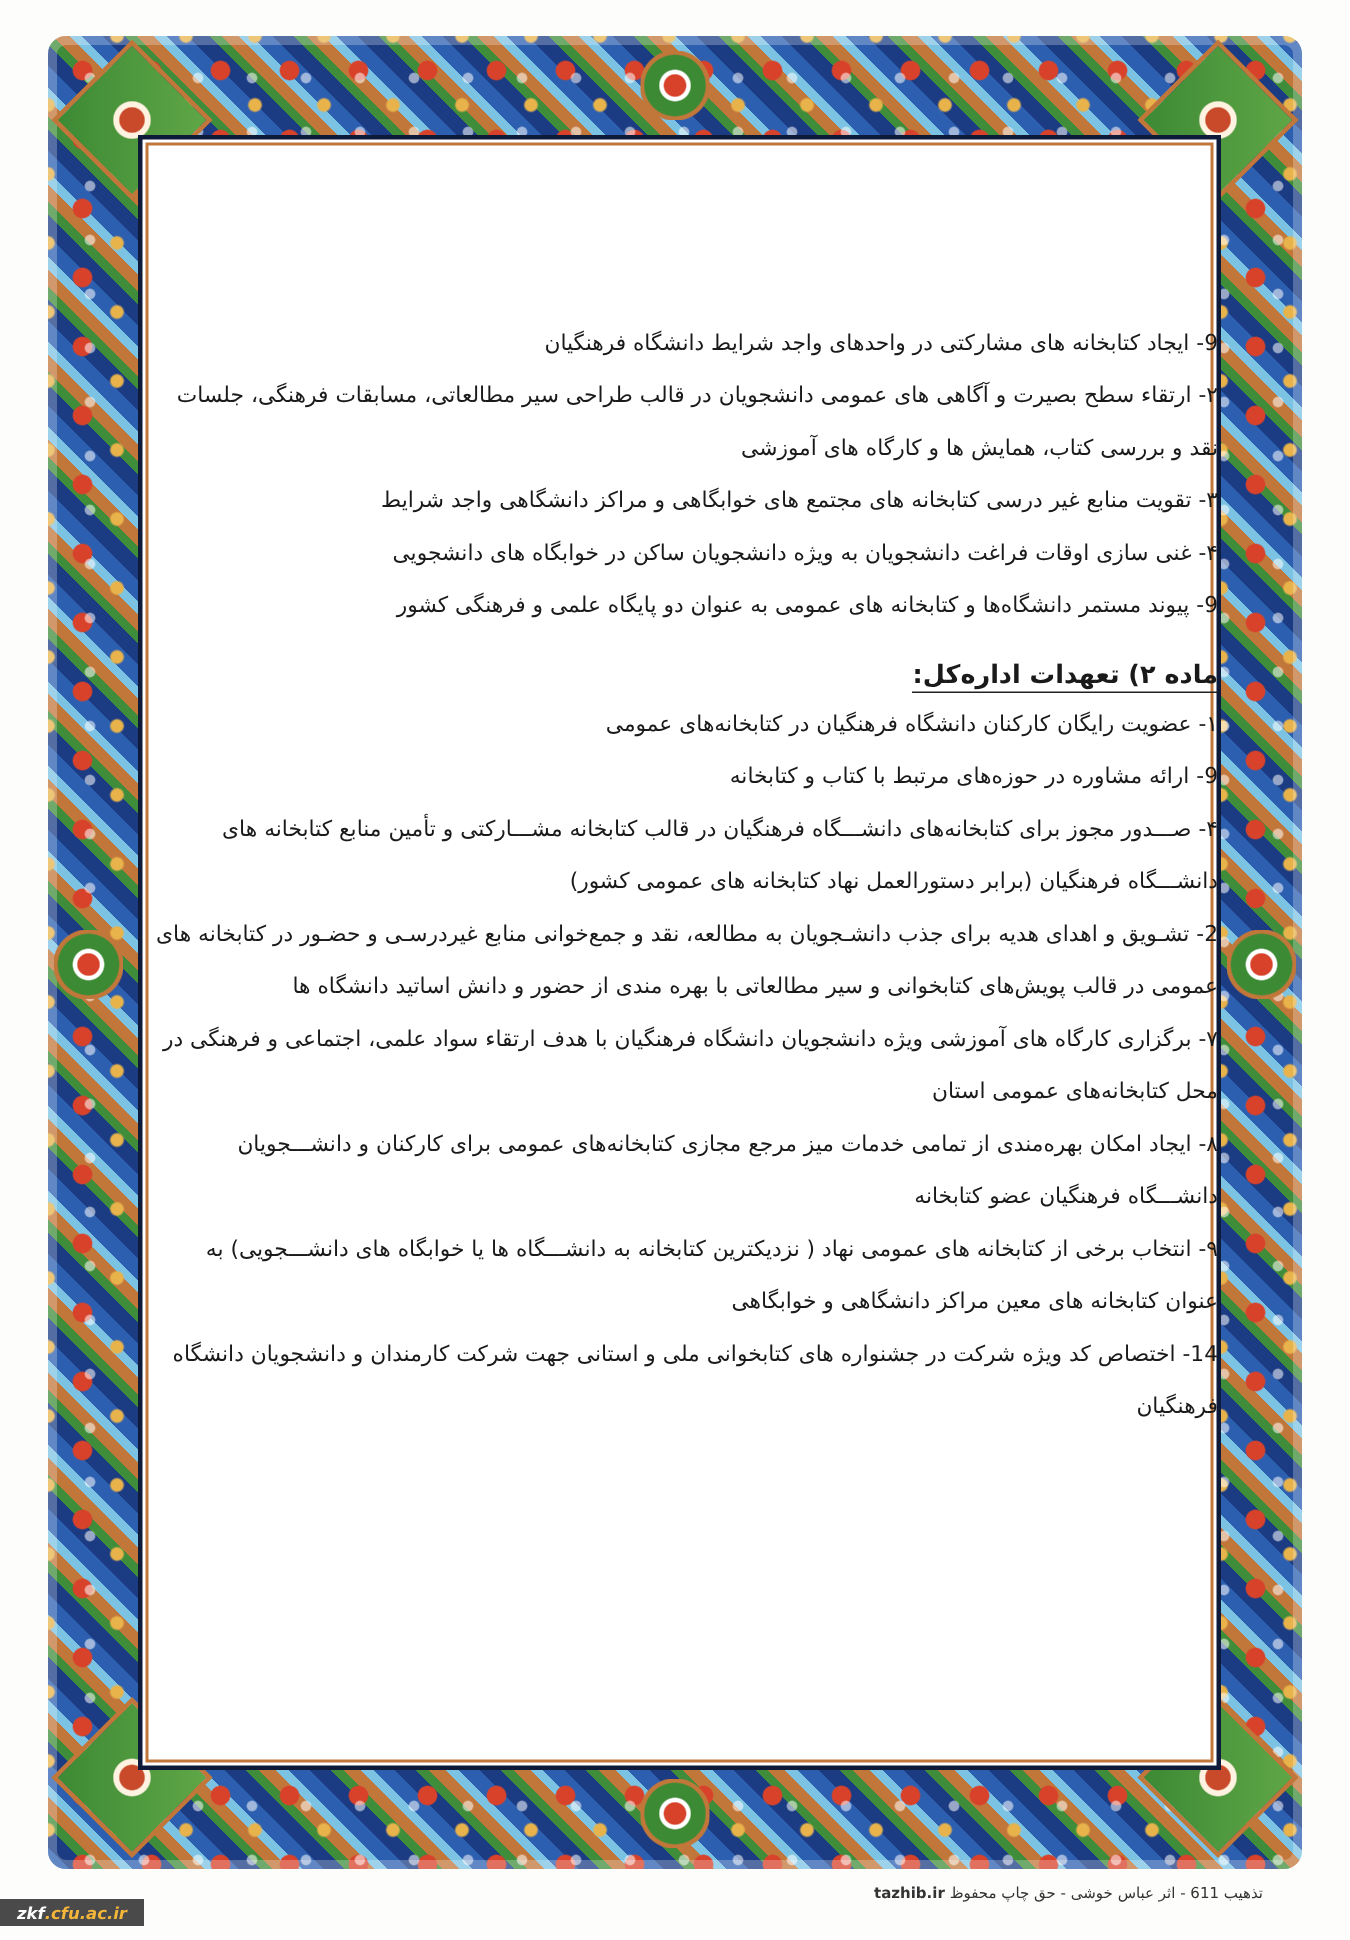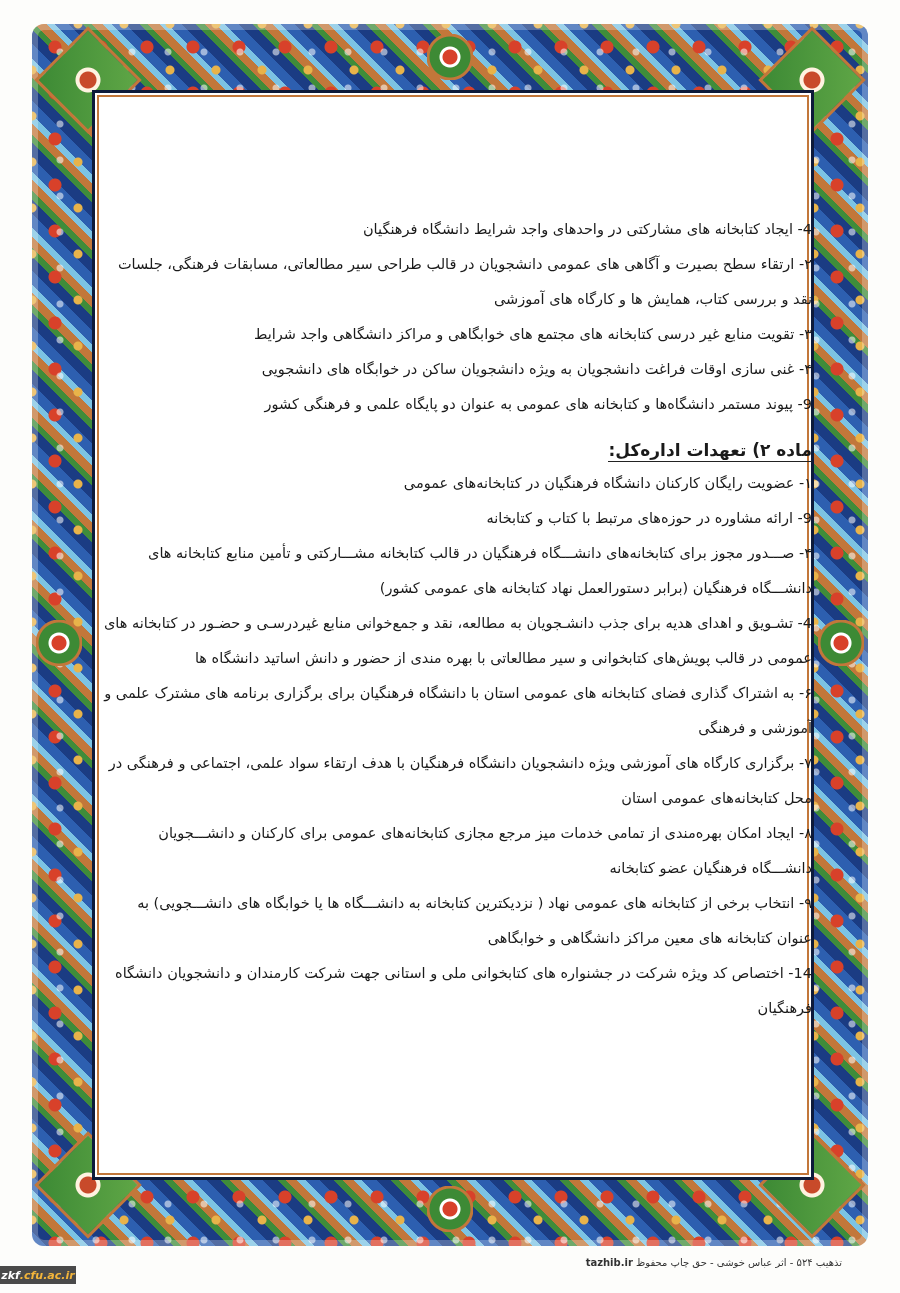--- a/index.html
+++ b/index.html
@@ -68,21 +68,21 @@
     margin:0; padding:0;
   }
   .sec1 { margin-bottom:18px; }
   .sec2 { margin-top:0; }
   .footer-credit {
     position:absolute; right:58px; top:1257px;
     font-size:10px; color:#333; direction:rtl;
   }
   .footer-credit .site { font-weight:bold; margin-left:6px; direction:ltr; unicode-bidi:embed; }
   .watermark {
-    position:absolute; left:0; top:1266px; width:76px; height:18px;
+    position:absolute; left:0; top:1266px; width:96px; height:18px;
     background:#4a4a4a; color:#f3b53a;
     font-size:11px; font-weight:bold; font-style:italic;
     display:flex; align-items:center; justify-content:center;
   }
   .watermark .pre { color:#ffffff; }
 </style>
 </head>
 <body>
 
 <div class="frame"></div>
@@ -92,41 +92,40 @@
 <div class="corner c-br"></div>
 <div class="medallion" style="left:427px;top:34px;"></div>
 <div class="medallion" style="left:427px;top:1186px;"></div>
 <div class="medallion" style="left:36px;top:620px;"></div>
 <div class="medallion" style="left:818px;top:620px;"></div>
 
 <div class="inner"></div>
 
 <div class="content">
   <div class="sec1">
-    <p class="item">4- ایجاد کتابخانه های مشارکتی در واحدهای  واجد شرایط دانشگاه فرهنگیان</p>
+    <p class="item">9- ایجاد کتابخانه های مشارکتی در واحدهای  واجد شرایط دانشگاه فرهنگیان</p>
     <p class="item">۲- ارتقاء سطح بصیرت و آگاهی های عمومی دانشجویان در قالب طراحی سیر مطالعاتی، مسابقات فرهنگی، جلسات نقد و بررسی کتاب، همایش ها و کارگاه های آموزشی</p>
     <p class="item">۳- تقویت منابع غیر درسی کتابخانه های مجتمع های خوابگاهی و مراکز دانشگاهی واجد شرایط</p>
     <p class="item">۴- غنی سازی اوقات فراغت دانشجویان به ویژه دانشجویان ساکن در خوابگاه های دانشجویی</p>
     <p class="item">9- پیوند مستمر دانشگاه‌ها و کتابخانه های عمومی به عنوان دو پایگاه علمی و فرهنگی کشور</p>
   </div>
   <div class="sec2">
     <div class="heading">ماده ۲) تعهدات اداره‌کل:</div>
     <p class="item">۱- عضویت رایگان کارکنان دانشگاه فرهنگیان در کتابخانه‌های عمومی</p>
     <p class="item">9- ارائه مشاوره در حوزه‌های مرتبط با کتاب و کتابخانه</p>
     <p class="item">۴- صـــدور مجوز برای کتابخانه‌های دانشـــگاه فرهنگیان در قالب کتابخانه مشـــارکتی و تأمین منابع کتابخانه های دانشـــگاه فرهنگیان (برابر دستورالعمل نهاد کتابخانه های عمومی کشور)</p>
-    <p class="item">4- تشـویق و اهدای هدیه برای جذب دانشـجویان به مطالعه، نقد و جمع‌خوانی منابع غیردرسـی و حضـور در کتابخانه های عمومی در قالب پویش‌های کتابخوانی و سیر مطالعاتی با بهره مندی از  حضور و دانش اساتید دانشگاه ها</p>
-    <p class="item">۶- به اشتراک گذاری فضای کتابخانه های عمومی استان با دانشگاه فرهنگیان برای برگزاری برنامه های مشترک علمی و آموزشی و فرهنگی</p>
+    <p class="item">2- تشـویق و اهدای هدیه برای جذب دانشـجویان به مطالعه، نقد و جمع‌خوانی منابع غیردرسـی و حضـور در کتابخانه های عمومی در قالب پویش‌های کتابخوانی و سیر مطالعاتی با بهره مندی از  حضور و دانش اساتید دانشگاه ها</p>
     <p class="item">۷- برگزاری کارگاه های آموزشی ویژه دانشجویان دانشگاه فرهنگیان با هدف ارتقاء سواد علمی، اجتماعی و فرهنگی در محل کتابخانه‌های عمومی استان</p>
     <p class="item">۸- ایجاد امکان بهره‌مندی از تمامی خدمات میز مرجع مجازی کتابخانه‌های عمومی برای کارکنان و دانشـــجویان دانشـــگاه فرهنگیان عضو کتابخانه</p>
     <p class="item">۹- انتخاب برخی از کتابخانه های عمومی نهاد ( نزدیکترین کتابخانه به دانشـــگاه ها یا خوابگاه های دانشـــجویی) به عنوان کتابخانه های معین مراکز دانشگاهی و خوابگاهی</p>
     <p class="item">14- اختصاص کد ویژه شرکت در جشنواره های کتابخوانی ملی و استانی جهت شرکت کارمندان و دانشجویان دانشگاه فرهنگیان</p>
   </div>
 </div>
 
 <div class="footer-credit">
-  <span>تذهیب ۵۲۴ - اثر عباس خوشی - حق چاپ محفوظ</span>
+  <span>تذهیب 611 - اثر عباس خوشی - حق چاپ محفوظ</span>
   <span class="site">tazhib.ir</span>
 </div>
 
 <div class="watermark">
   <span class="pre">zkf</span>
     <span>.cfu.ac.ir</span>
 </div>
 
 </body></html>

